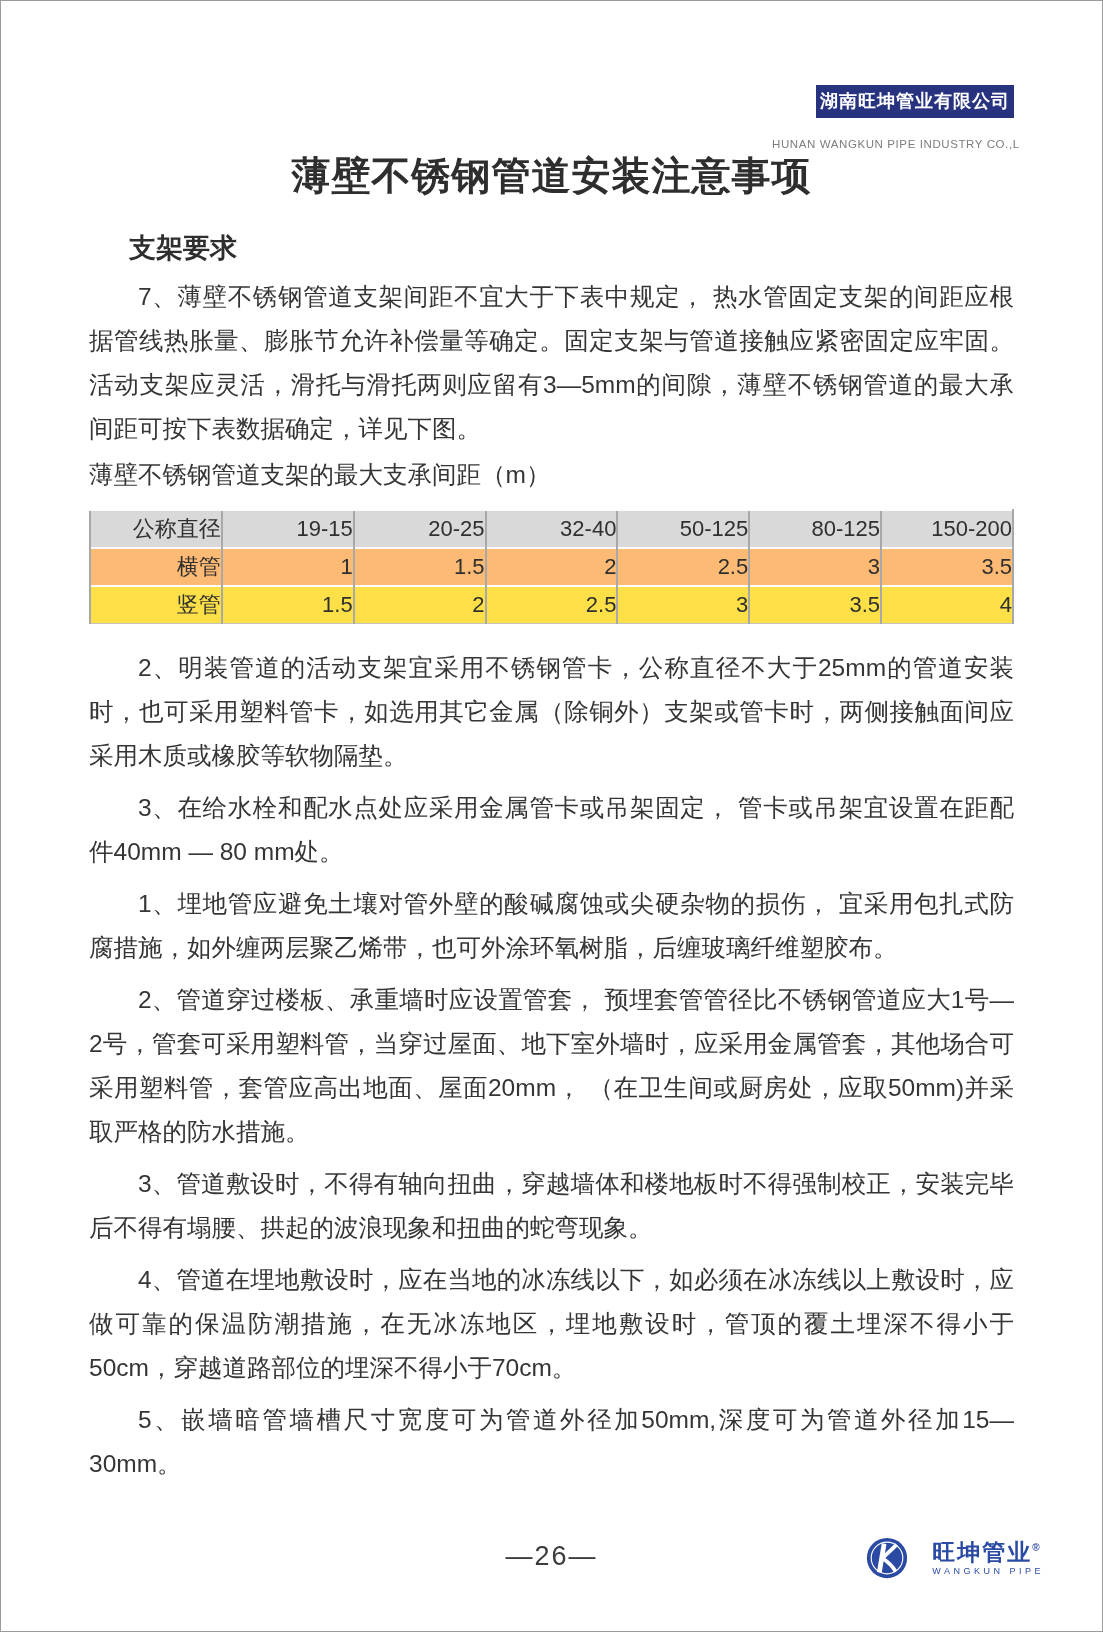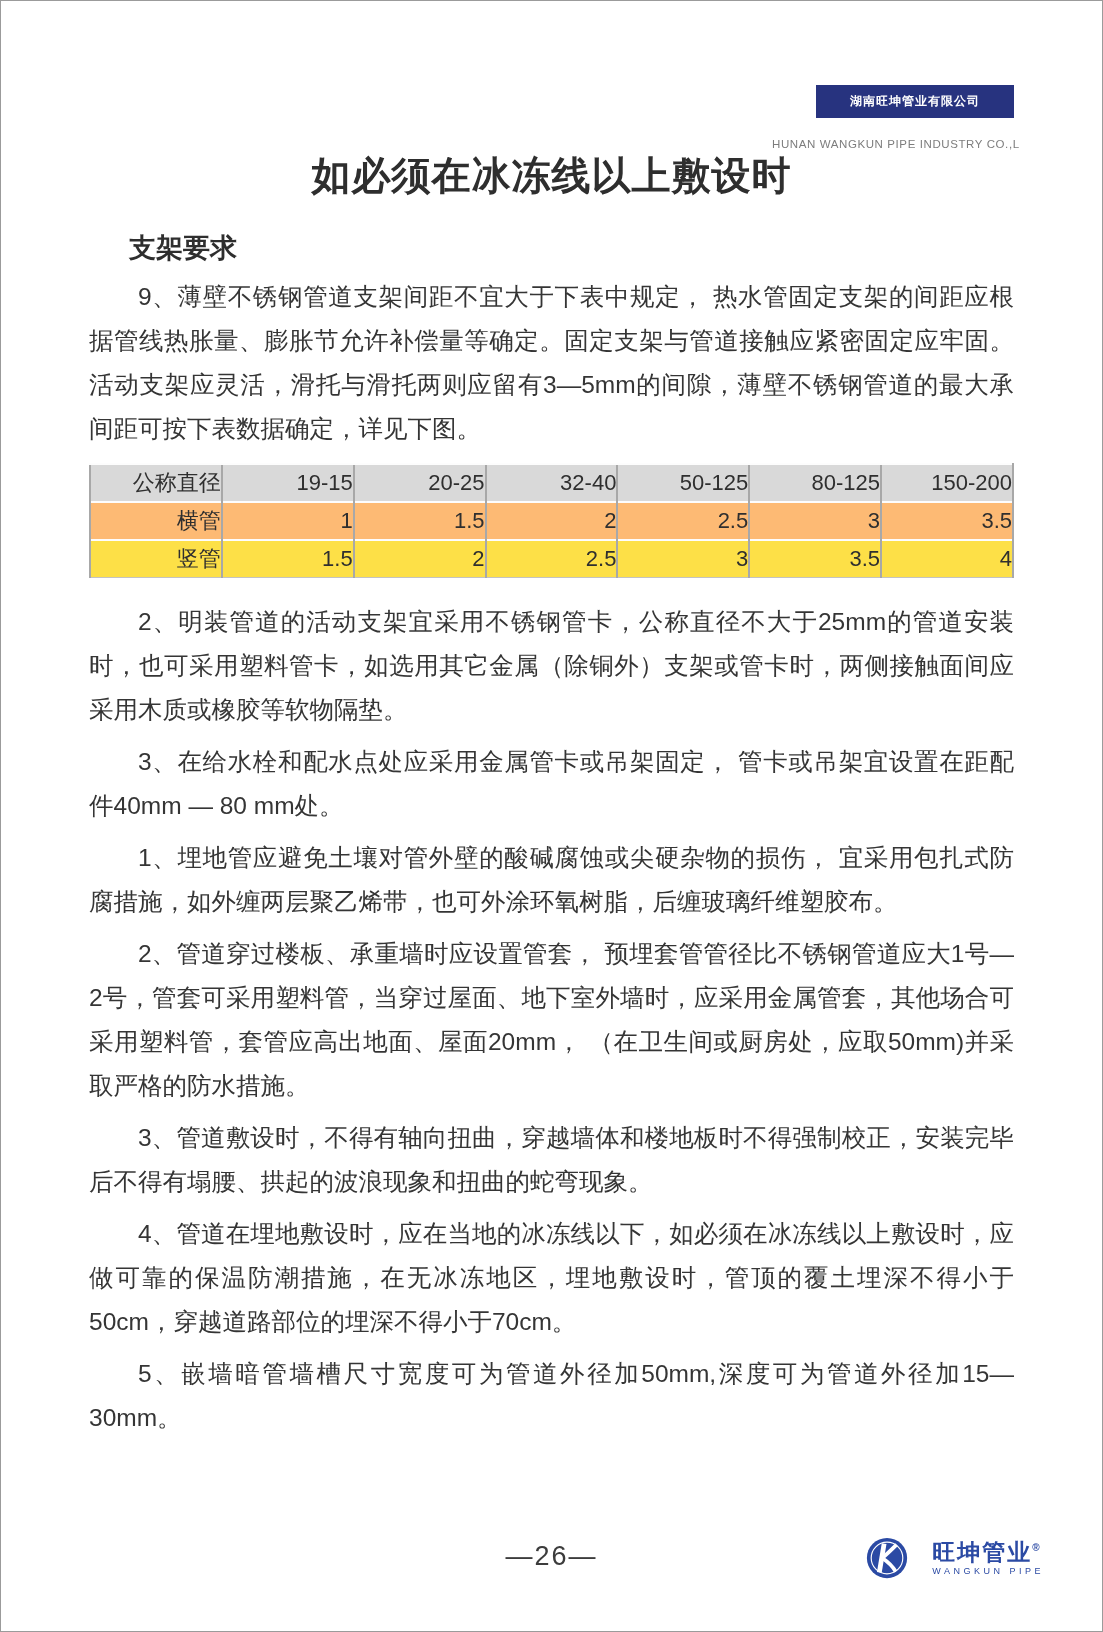--- a/index.html
+++ b/index.html
@@ -23,21 +23,21 @@
     right: 88px;
     width: 242px;
     text-align: center;
   }
   .brand-banner {
     display: block;
     width: 198px;
     margin-left: auto;
     background: #27337f;
     color: #ffffff;
-    font-size: 12px;
+    font-size: 18px;
     font-weight: bold;
     letter-spacing: 1px;
     line-height: 33px;
     height: 33px;
     text-align: center;
   }
   .brand-en {
     display: block;
     margin-top: 20px;
     font-size: 11.5px;
@@ -162,26 +162,27 @@
 
 <div class="page">
 
   <div class="brand-wrap">
     <span class="brand-banner">湖南旺坤管业有限公司</span>
     <span class="brand-en">HUNAN WANGKUN PIPE INDUSTRY CO.,L</span>
   </div>
 
   <div class="content">
 
-    <h1 class="doc-title">如必须在冰冻线以上敷设时</h1>
+    <h1 class="doc-title">薄壁不锈钢管道安装注意事项</h1>
 
     <h2 class="section-heading">支架要求</h2>
 
-    <p class="para">9、薄壁不锈钢管道支架间距不宜大于下表中规定， 热水管固定支架的间距应根据管线热胀量、膨胀节允许补偿量等确定。固定支架与管道接触应紧密固定应牢固。活动支架应灵活，滑托与滑托两则应留有3—5mm的间隙，薄壁不锈钢管道的最大承间距可按下表数据确定，详见下图。</p>
-
+    <p class="para">7、薄壁不锈钢管道支架间距不宜大于下表中规定， 热水管固定支架的间距应根据管线热胀量、膨胀节允许补偿量等确定。固定支架与管道接触应紧密固定应牢固。活动支架应灵活，滑托与滑托两则应留有3—5mm的间隙，薄壁不锈钢管道的最大承间距可按下表数据确定，详见下图。</p>
+
+    <p class="table-caption">薄壁不锈钢管道支架的最大支承间距（m）</p>
 
     <table class="spacing-table">
       <thead>
         <tr>
           <th>公称直径</th>
           <th>19-15</th>
           <th>20-25</th>
           <th>32-40</th>
           <th>50-125</th>
           <th>80-125</th>

